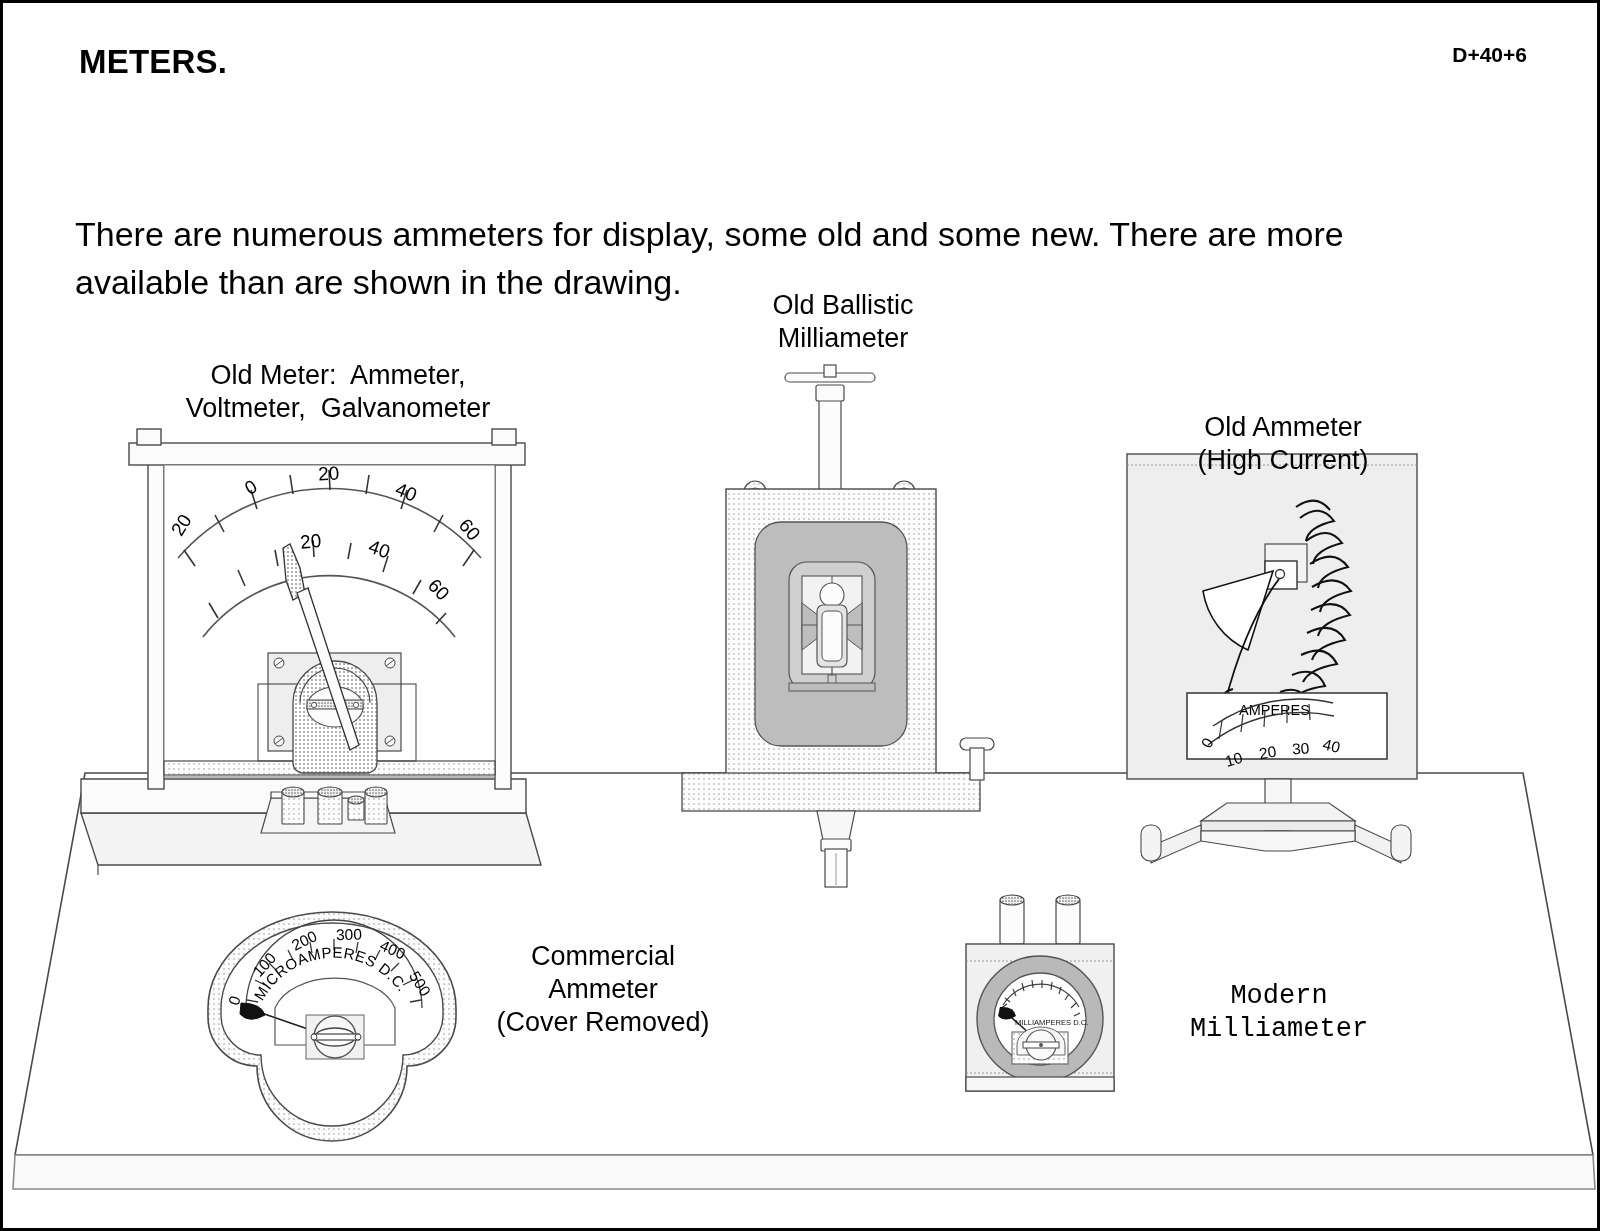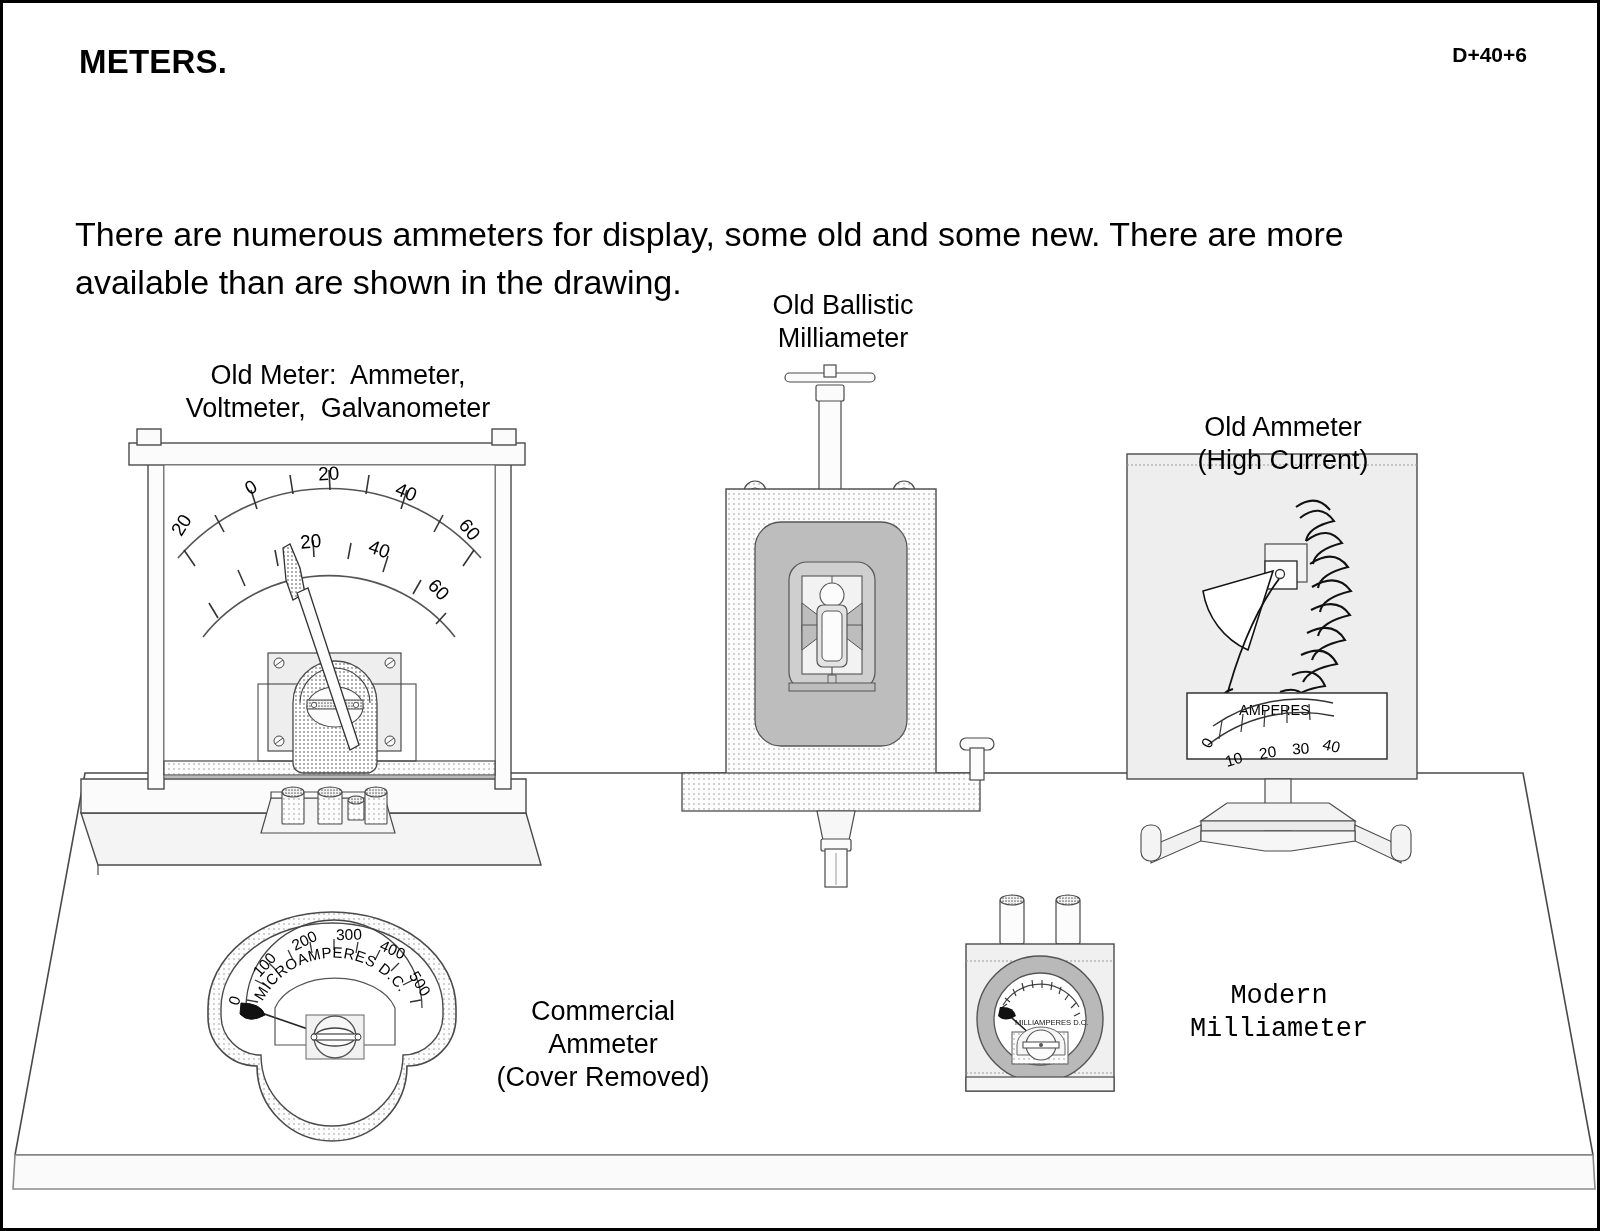--- a/index.html
+++ b/index.html
@@ -10,21 +10,21 @@
         border:3px solid #000;background:#fff;}
   .txt{position:absolute;white-space:pre;}
   #title{left:76px;top:40px;font-size:33px;font-weight:bold;letter-spacing:.2px;}
   #code{right:70px;top:40px;font-size:21px;font-weight:bold;}
   #subtitle{left:72px;top:100px;font-size:31px;}
   #body-text{left:72px;top:207px;font-size:34px;line-height:48px;width:1360px;white-space:normal;}
   .lbl{position:absolute;text-align:center;font-size:27px;line-height:33px;white-space:pre;}
   #lbl-oldmeter{left:100px;top:356px;width:470px;}
   #lbl-ballistic{left:660px;top:286px;width:360px;}
   #lbl-oldamm{left:1110px;top:366px;width:340px;margin-top:42px;}
-  #lbl-commercial{left:440px;top:992px;width:320px;text-align:center;}
+  #lbl-commercial{left:440px;top:937px;width:320px;text-align:center;}
   #lbl-modern{left:1156px;top:977px;width:240px;font-family:Liberation Mono, monospace;}
   svg.scene{position:absolute;left:0;top:0;}
 </style>
 </head>
 <body>
 
 <div id="page">
 
   <div class="txt" id="title">METERS.</div>
   <div class="txt" id="code">D+40+6</div>

